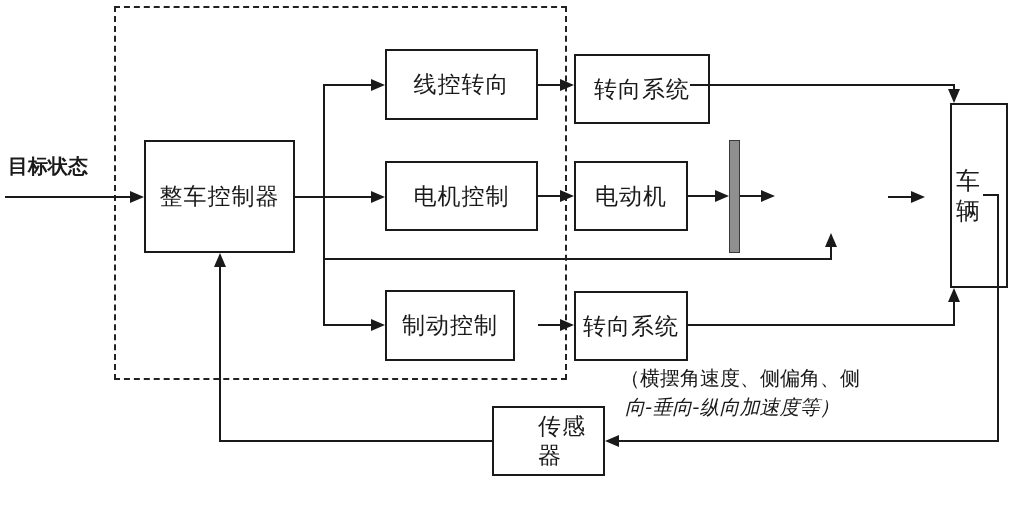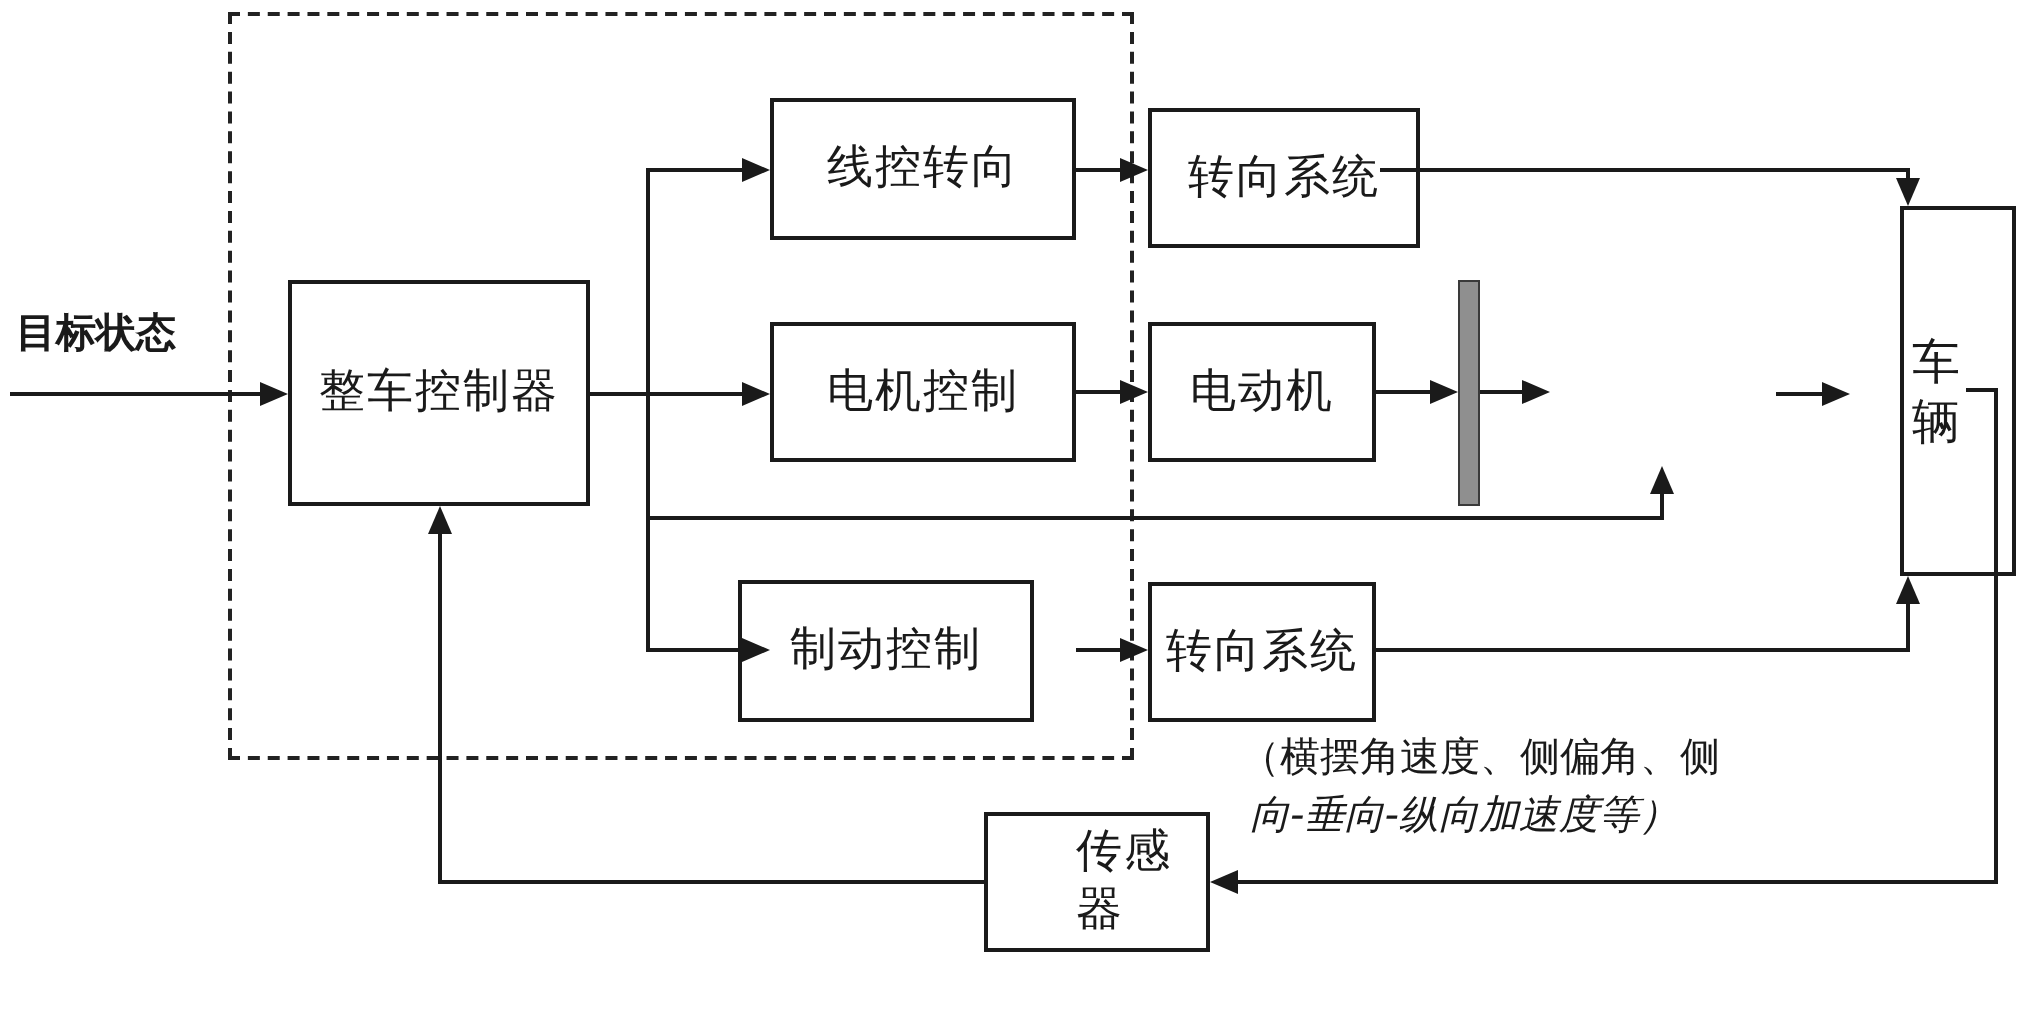--- a/index.html
+++ b/index.html
@@ -63,21 +63,21 @@
     <span>电机控制</span>
   </div>
 
   <div class="coupling" style="left:729px;top:140px;width:11px;height:113px;"></div>
 
 
   <div class="node tall" style="left:925px;top:103px;width:58px;height:185px;margin-left:25px;">
     <span>车辆</span>
   </div>
 
-  <div class="node" style="left:369px;top:290px;width:148px;height:71px;">
+  <div class="node" style="left:385px;top:290px;width:130px;height:71px;">
     <span>制动控制</span>
   </div>
 
   <div class="node" style="left:574px;top:291px;width:114px;height:70px;">
     <span>转向系统</span>
   </div>
 
   <div class="node" style="left:492px;top:406px;width:113px;height:70px;padding-left:44px;">
     <span>传感器</span>
   </div>

